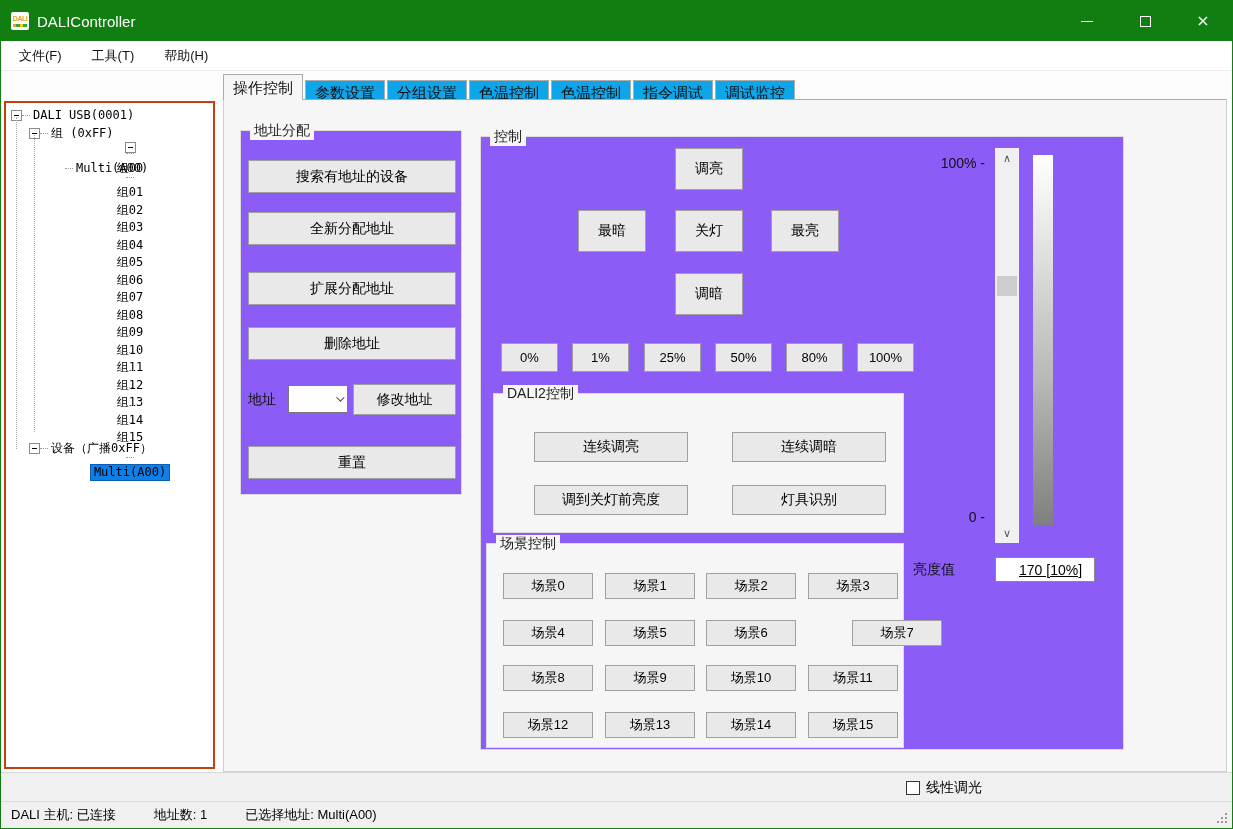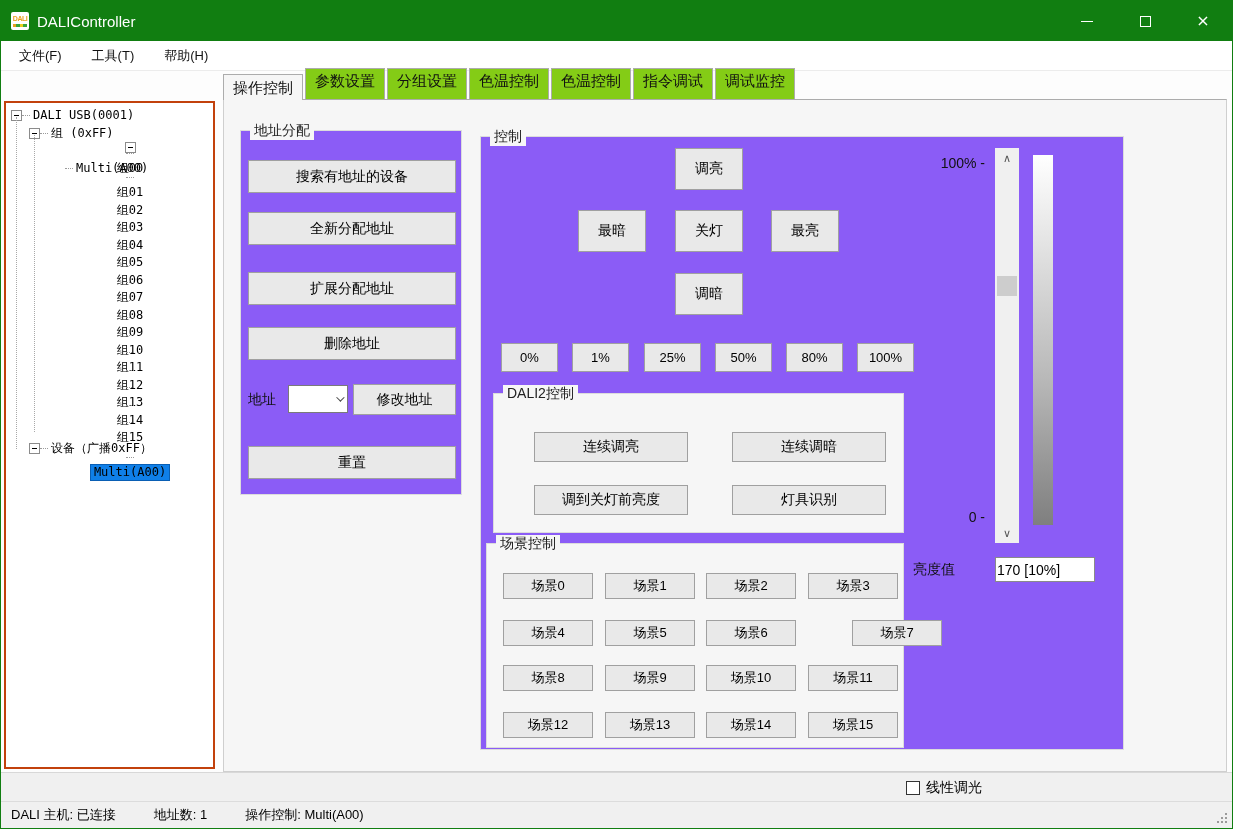--- a/index.html
+++ b/index.html
@@ -30,41 +30,41 @@
   .trow { height:17.5px; display:flex; align-items:center; white-space:nowrap; }
   .exp { width:11px; height:11px; border:1px solid #8b8b8b; background:#fff; display:inline-flex; align-items:center; justify-content:center; flex:0 0 11px; }
   .exp::after { content:""; width:5px; height:1px; background:#000; }
   .stub { display:inline-block; width:8px; height:1px; border-top:1px dotted #9a9a9a; flex:0 0 8px; }
   .tlabel { padding:0 3px; line-height:15px; }
   .tlabel.sel { background:#0f7fe8; color:#000; outline:1px solid #0a5fb4; }
   .d0 { padding-left:5px; } .d1 { padding-left:23px; } .d2 { padding-left:41px;flex-direction:column; } .d3 { padding-left:59px; }
   .guide { position:absolute; border-left:1px dotted #a8a8a8; width:0; }
   
   .tabstrip { position:absolute; left:222px; top:73px; height:26px; display:flex; align-items:flex-end; }
-  .tab { border:1px solid #acacac; border-bottom:none; background:#84cc16; font-size:15px; color:#111; padding:3px 9px 4px 9px; height:32px; margin-right:2px; white-space:nowrap; }
+  .tab { border:1px solid #acacac; border-bottom:none; background:#0ea5e9; font-size:15px; color:#111; padding:3px 9px 4px 9px; height:20px; margin-right:2px; white-space:nowrap; }
   .tab.active { background:#f6f6f6; height:26px; padding-top:4px; position:relative; z-index:3; }
   .tabpage { position:absolute; left:222px; top:98px; width:1004px; height:673px; background:#f6f6f6; border:1px solid #cfcfcf; border-top:1px solid #acacac; }
   
   .groupbox { position:absolute; border:1px solid #dcdcdc; background:#8b5cf6; }
   .gb-title { position:absolute; top:-9px; left:9px; background:#f6f6f6; padding:0 4px; font-size:14px; color:#222; }
   
   .btn { position:absolute; background:#e9e9e9; border:1px solid #a0a0a0; color:#000; display:flex; align-items:center; justify-content:center; font-size:14px; }
   .btn.small { font-size:13px; }
   
   .combo { position:absolute; background:#fff; border:1px solid #7a7a7a; display:flex; align-items:center; }
   .combo .cval { flex:1; font-size:13px; padding-left:4px; }
   .combo .carrow { width:16px; display:flex; align-items:center; justify-content:center; }
   .chev { width:6px; height:6px; border-right:1px solid #444; border-bottom:1px solid #444; transform:rotate(45deg) translateY(-2px); }
   
   .sb-track { position:absolute; background:#f0f0f0; }
   .sb-arrow { position:absolute; left:0; width:100%; height:20px; display:flex; align-items:center; justify-content:center; color:#555; font-size:11px; font-family:"DejaVu Sans", sans-serif; }
   .sb-thumb { position:absolute; left:2px; right:2px; background:#cdcdcd; }
   .gradbar { position:absolute; background:linear-gradient(180deg,#ffffff 0%,#e8e8e8 20%,#b9b9b9 60%,#7f7f7f 100%); }
   .range-label { position:absolute; font-size:14px; color:#111; text-align:right; }
-  .value-box { position:absolute; background:#fff; border:1px solid #8a8a8a; font-size:14px; color:#000; display:flex; align-items:center; padding-left:1px; }
+  .value-box { position:absolute; background:#fff; border:1px solid #8a8a8a; font-size:14px; color:#000; display:flex; align-items:center; padding-left:23px;text-decoration:underline; }
   .plain-label { position:absolute; font-size:14px; color:#111; }
   
   .footerband { position:absolute; left:0; top:771px; width:100%; height:29px; background:#f0f0f0; border-top:1px solid #d8d8d8; }
   .checkbox-row { position:absolute; left:905px; top:6px; display:flex; align-items:center; }
   .cbox { width:14px; height:14px; background:#fff; border:1px solid #333; }
   .cbox-label { font-size:14px; margin-left:6px; color:#000; }
   .statusbar { position:absolute; left:0; top:800px; width:100%; height:27px; background:#f0f0f0; border-top:1px solid #dcdcdc; display:flex; align-items:center; font-size:13px; color:#000; }
   .status-item { margin-left:10px; white-space:nowrap; }
   .status-item + .status-item { margin-left:38px; }
   .grip { position:absolute; right:5px; bottom:5px; width:10px; height:10px; }
@@ -282,21 +282,21 @@
   <div class="footerband">
     <div class="checkbox-row">
       <span class="cbox"></span>
       <span class="cbox-label">线性调光</span>
     </div>
   </div>
 
   <div class="statusbar">
     <span class="status-item">DALI 主机: 已连接</span>
     <span class="status-item">地址数: 1</span>
-    <span class="status-item">操作控制: Multi(A00)</span>
+    <span class="status-item">已选择地址: Multi(A00)</span>
     <div class="grip">
       <i style="right:0;bottom:0;"></i>
         <i style="right:4px;bottom:0;"></i>
         <i style="right:8px;bottom:0;"></i>
       <i style="right:0;bottom:4px;"></i>
         <i style="right:4px;bottom:4px;"></i>
       <i style="right:0;bottom:8px;"></i>
     </div>
   </div>
 

